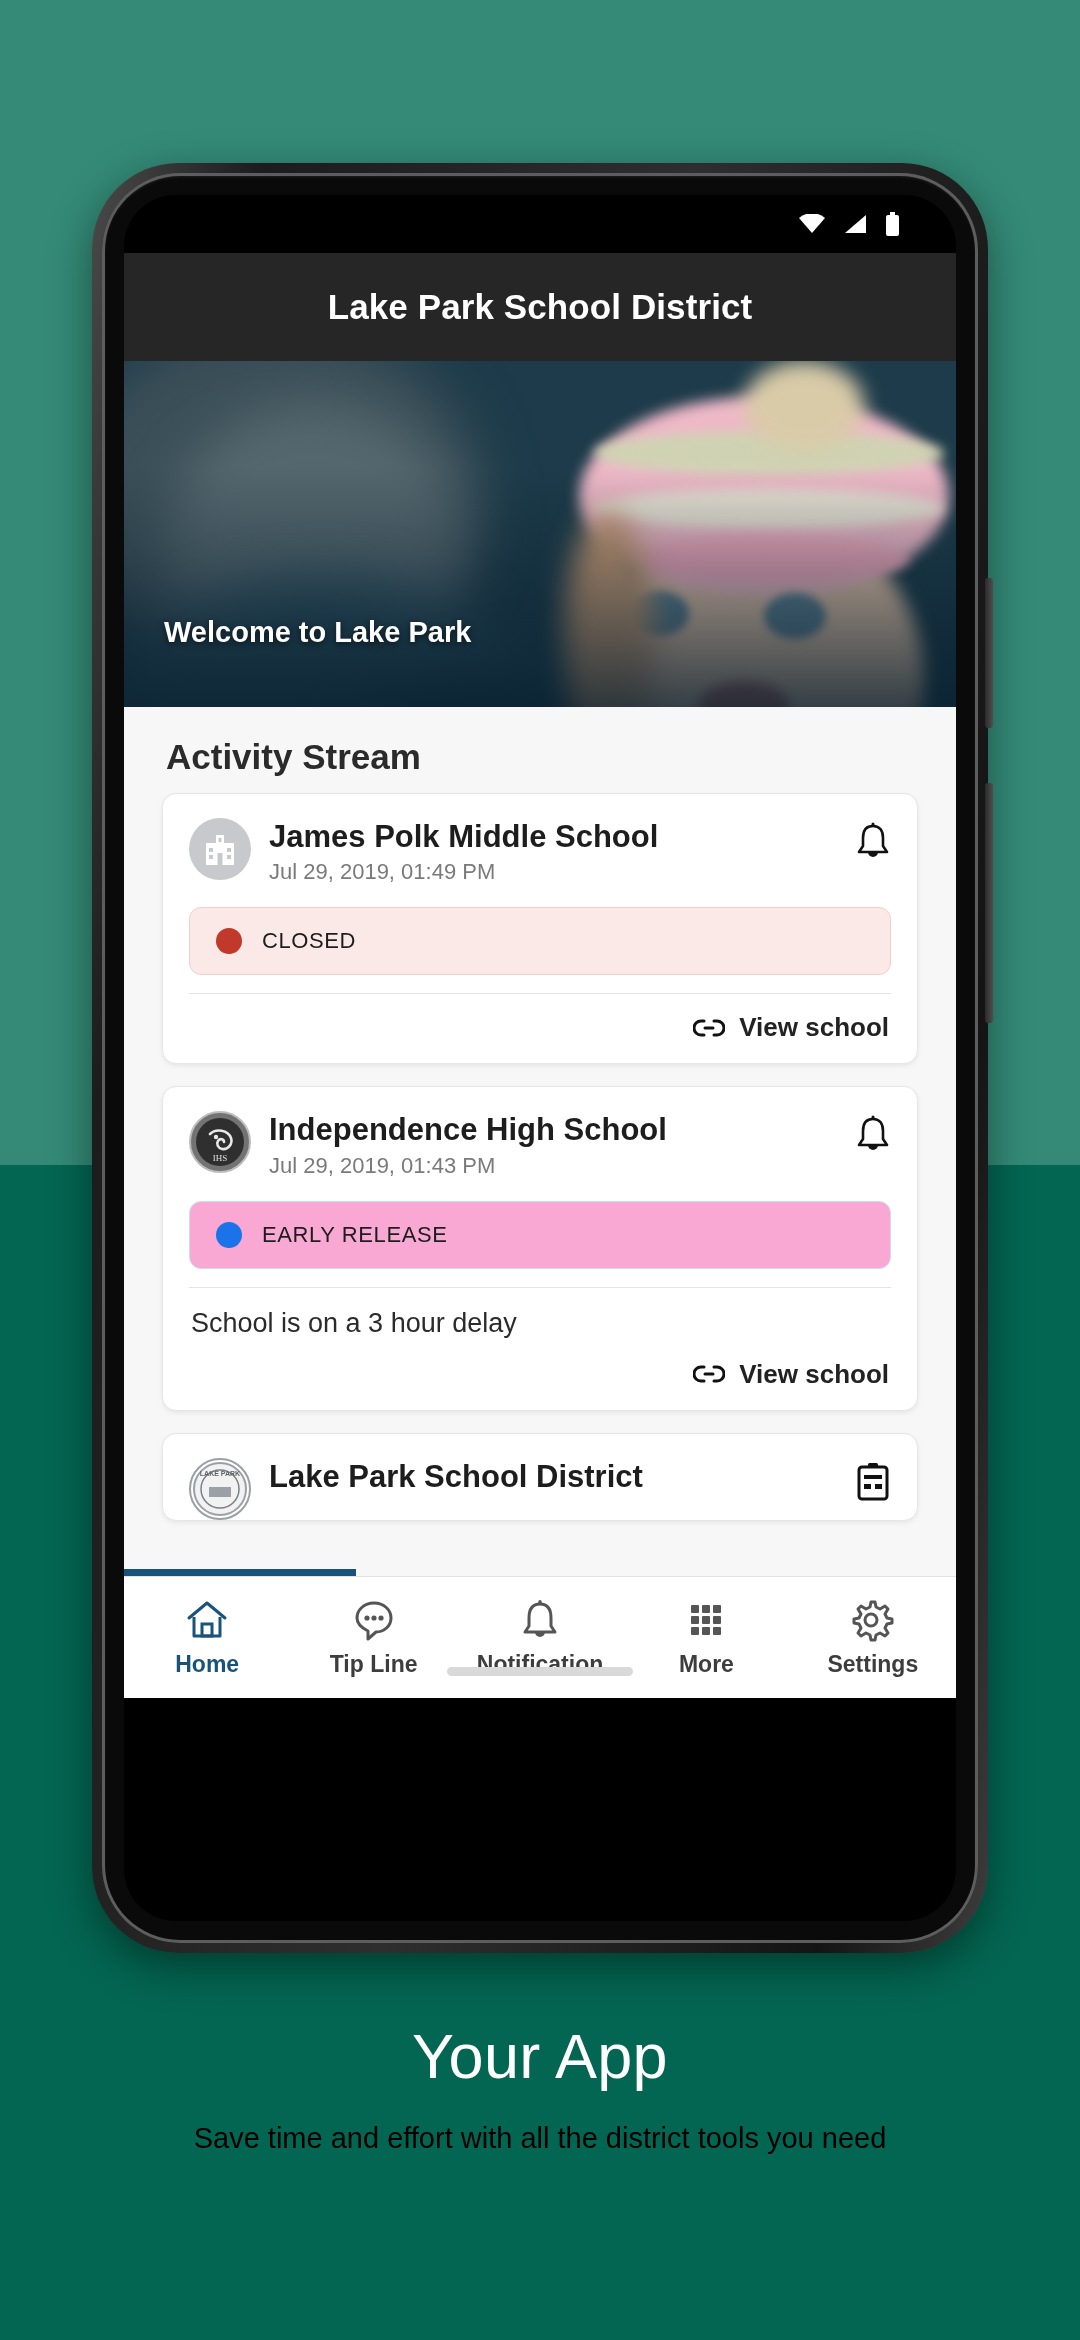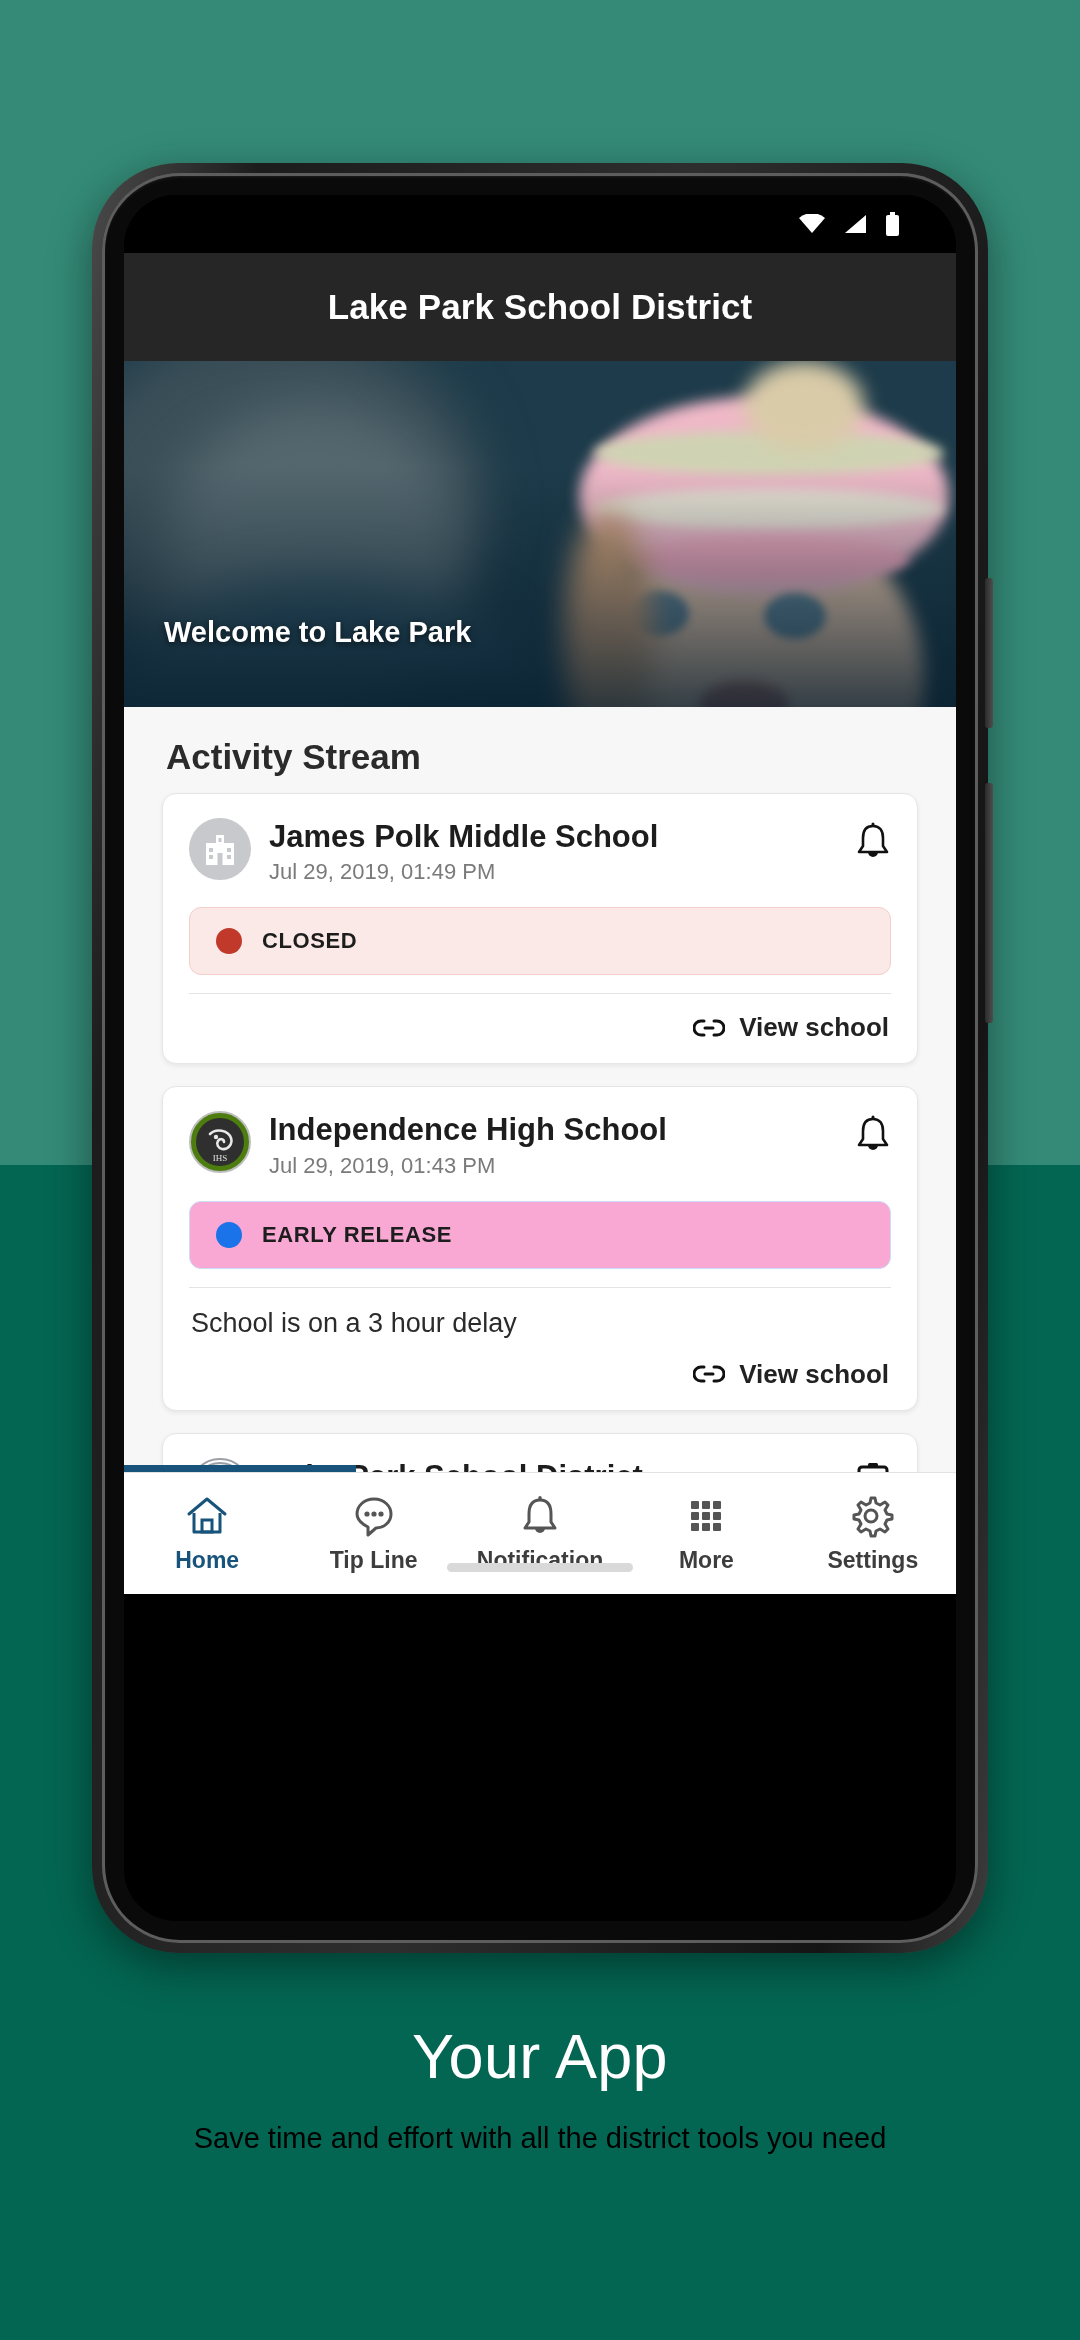--- a/index.html
+++ b/index.html
@@ -68,56 +68,56 @@
     background:linear-gradient(to top, rgba(8,30,45,.80), rgba(8,30,45,0));
   }
   #hero-caption{
     position:absolute; left:40px; bottom:58px;
     color:#fff; font-size:29px; font-weight:700;
     text-shadow:0 2px 6px rgba(0,0,0,.6);
   }
 
   
   #content{
-    position:relative; height:887px; background:#f7f7f7; overflow:hidden;
+    position:relative; height:991px; background:#f7f7f7; overflow:hidden;
   }
   #stream-title{
     padding:30px 0 16px 42px; font-size:35px; font-weight:700; color:#2b2b2b;
   }
 
   .card{
     margin:0 38px 22px 38px; background:#ffffff;
     border:1px solid #e6e6e6; border-radius:14px;
     box-shadow:0 2px 5px rgba(0,0,0,.07);
     padding:24px 26px 14px 26px;
   }
   .card-head{ display:flex; align-items:flex-start; gap:18px; }
   .avatar{
     width:62px; height:62px; border-radius:50%; flex:0 0 62px;
     display:flex; align-items:center; justify-content:center;
     overflow:hidden;
   }
   .avatar.gray{ background:#c7c9cc; }
-  .avatar.dark{ background:#4d7c0f; border:2px solid #bdbdbd; }
+  .avatar.dark{ background:#737373; border:2px solid #bdbdbd; }
   .avatar.seal{ background:#ffffff; border:2px solid #9aa0a6; }
   .card-headtext{ flex:1 1 auto; padding-top:2px; }
   .school-name{ font-size:31px; font-weight:700; color:#1d1d1d; line-height:1.08; }
   .timestamp{ font-size:22px; color:#7a7a7a; margin-top:6px; }
   .bell{ flex:0 0 auto; padding-top:4px; }
 
   .status-pill{
     margin-top:22px; border-radius:12px; padding:20px 26px;
     display:flex; align-items:center; gap:20px;
   }
   .status-pill.closed{ background:#fbe9e7; border:1px solid #f3cfcb; }
   .status-pill.early  { background:#f9a8d4; border:1px solid #c9ddf7; }
   .dot{ width:26px; height:26px; border-radius:50%; flex:0 0 26px; }
   .dot.red { background:#c0392b; }
   .dot.blue{ background:#1a73e8; }
-  .status-label{ font-size:22px; font-weight:700; letter-spacing:.6px; color:#1d1d1d; }
+  .status-label{ font-size:22px; font-weight:400; letter-spacing:.6px; color:#1d1d1d; }
 
   .card-body{ font-size:27px; color:#2b2b2b; padding:20px 2px 2px 2px; }
   .divider{ height:1px; background:#e4e4e4; margin:18px 0 0 0; }
 
   .card-footer{
     display:flex; align-items:center; justify-content:flex-end;
     gap:14px; padding:18px 2px 6px 2px;
   }
   .link-text{ font-size:26px; font-weight:700; color:#222; }
 

